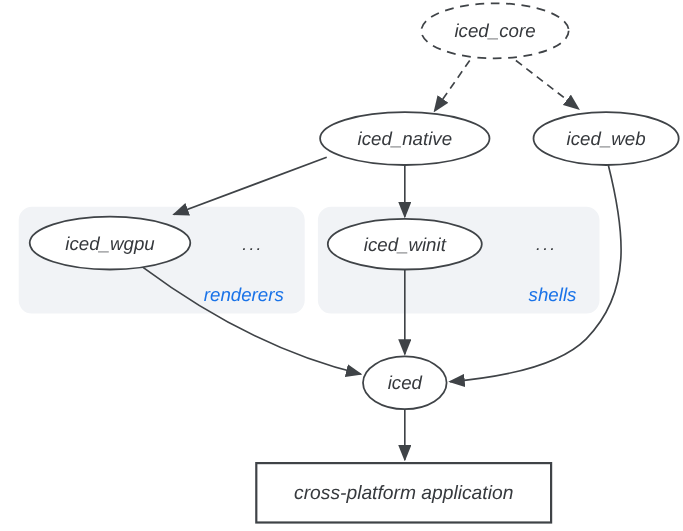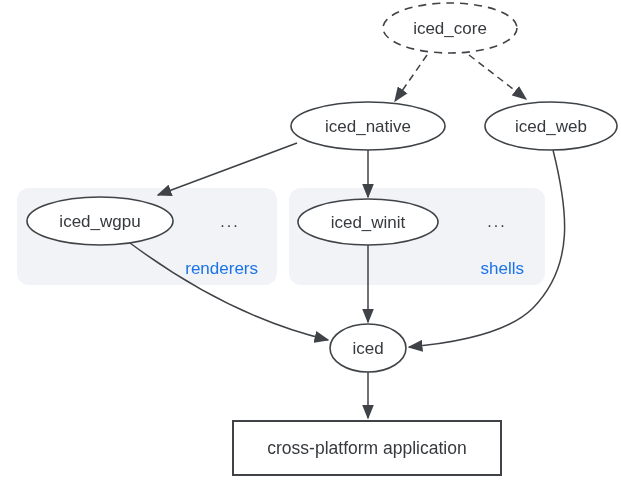--- a/index.html
+++ b/index.html
@@ -6,20 +6,21 @@
     margin: 0;
     padding: 0;
     background: #ffffff;
     width: 621px;
     height: 483px;
     overflow: hidden;
   }
   .diagram-wrap {
     width: 621px;
     height: 483px;
+    font-style: italic;
   }
   svg text {
     font-family: "Liberation Sans", "DejaVu Sans", sans-serif;
     user-select: none;
   }
   .node-label   { font-size: 17px; }
   .group-label  { font-size: 17px; }
   .ellipsis     { font-size: 16px; letter-spacing: 2px; }
   .app-label    { font-size: 17.5px; }
   .edge         { fill: none; stroke-width: 1.5; }

